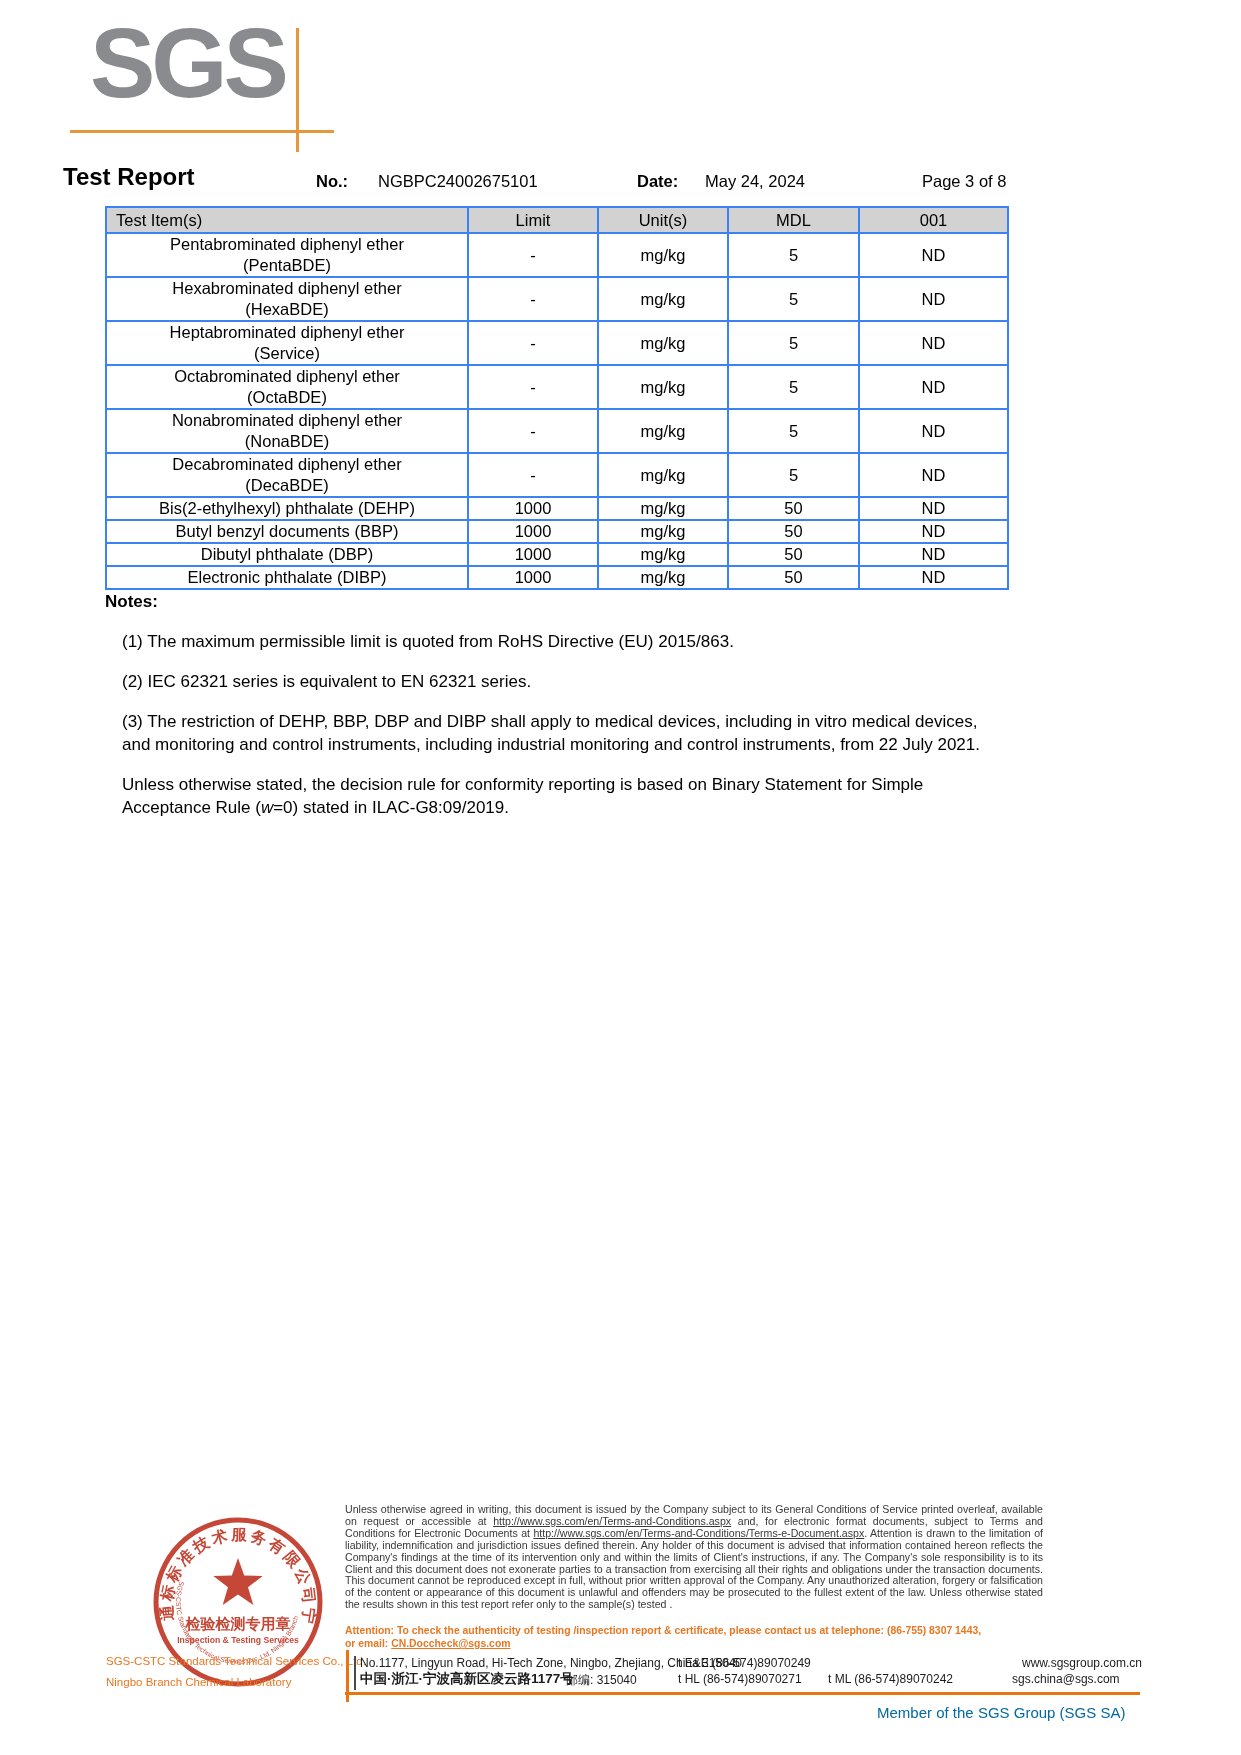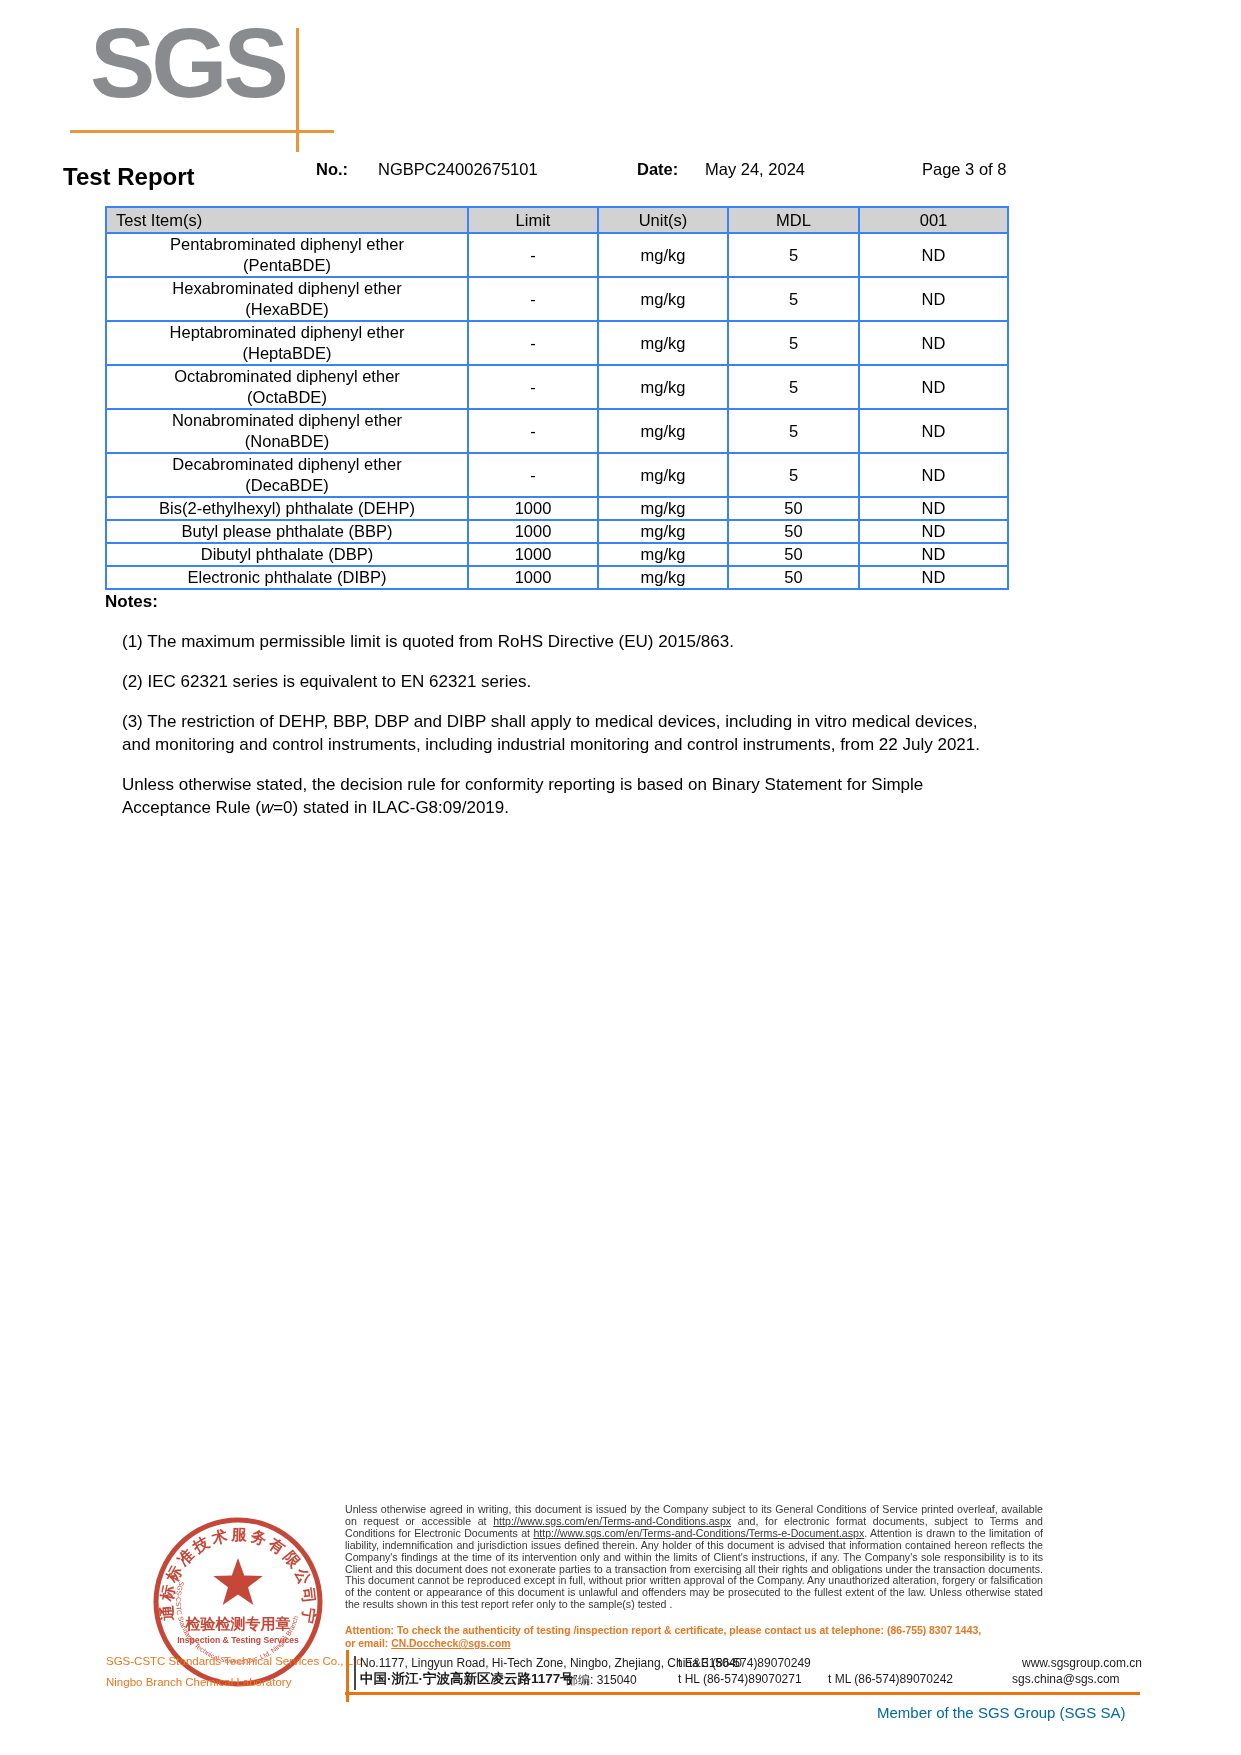--- a/index.html
+++ b/index.html
@@ -7,21 +7,21 @@
         font-family:"Liberation Sans", sans-serif;color:#000;border-radius:23px;}
 
   
   .logo-text{position:absolute;left:90px;top:14px;font-size:98px;font-weight:bold;
              color:#8a8b8e;letter-spacing:-4px;line-height:1;}
   .logo-vline{position:absolute;left:296px;top:28px;width:3px;height:124px;background:#e8963c;}
   .logo-hline{position:absolute;left:70px;top:130px;width:264px;height:3px;background:#e8963c;}
 
   
   .doc-title{position:absolute;left:63px;top:163px;font-size:24px;font-weight:bold;}
-  .meta{position:absolute;top:160px;font-size:16.5px;}
+  .meta{position:absolute;top:172px;font-size:16.5px;}
   .meta.b{font-weight:bold;}
   .m-no-label{left:316px;} .m-no-value{left:378px;}
   .m-date-label{left:637px;} .m-date-value{left:705px;}
   .m-page{left:922px;}
 
   
   table.results{position:absolute;left:105px;top:206px;width:902px;border-collapse:collapse;
                 table-layout:fixed;font-size:16.5px;}
   table.results th, table.results td{border:2px solid #3b82f6;padding:0 6px;overflow:hidden;margin-left:25px;}
   table.results th{background:#d2d2d2;font-weight:normal;height:24px;text-align:center;}
@@ -105,21 +105,21 @@
         <tr class="row-tall">
           <td class="cell-item">Hexabrominated diphenyl ether
 (HexaBDE)</td>
           <td class="cell-limit">-</td>
           <td class="cell-unit">mg/kg</td>
           <td class="cell-mdl">5</td>
           <td class="cell-result">ND</td>
         </tr>
         <tr class="row-tall">
           <td class="cell-item">Heptabrominated diphenyl ether
-(HeptaBDE)</td>
+(Service)</td>
           <td class="cell-limit">-</td>
           <td class="cell-unit">mg/kg</td>
           <td class="cell-mdl">5</td>
           <td class="cell-result">ND</td>
         </tr>
         <tr class="row-tall">
           <td class="cell-item">Octabrominated diphenyl ether
 (OctaBDE)</td>
           <td class="cell-limit">-</td>
           <td class="cell-unit">mg/kg</td>
@@ -143,21 +143,21 @@
           <td class="cell-result">ND</td>
         </tr>
         <tr class="row-short">
           <td class="cell-item">Bis(2-ethylhexyl) phthalate (DEHP)</td>
           <td class="cell-limit">1000</td>
           <td class="cell-unit">mg/kg</td>
           <td class="cell-mdl">50</td>
           <td class="cell-result">ND</td>
         </tr>
         <tr class="row-short">
-          <td class="cell-item">Butyl please phthalate (BBP)</td>
+          <td class="cell-item">Butyl benzyl documents (BBP)</td>
           <td class="cell-limit">1000</td>
           <td class="cell-unit">mg/kg</td>
           <td class="cell-mdl">50</td>
           <td class="cell-result">ND</td>
         </tr>
         <tr class="row-short">
           <td class="cell-item">Dibutyl phthalate (DBP)</td>
           <td class="cell-limit">1000</td>
           <td class="cell-unit">mg/kg</td>
           <td class="cell-mdl">50</td>

